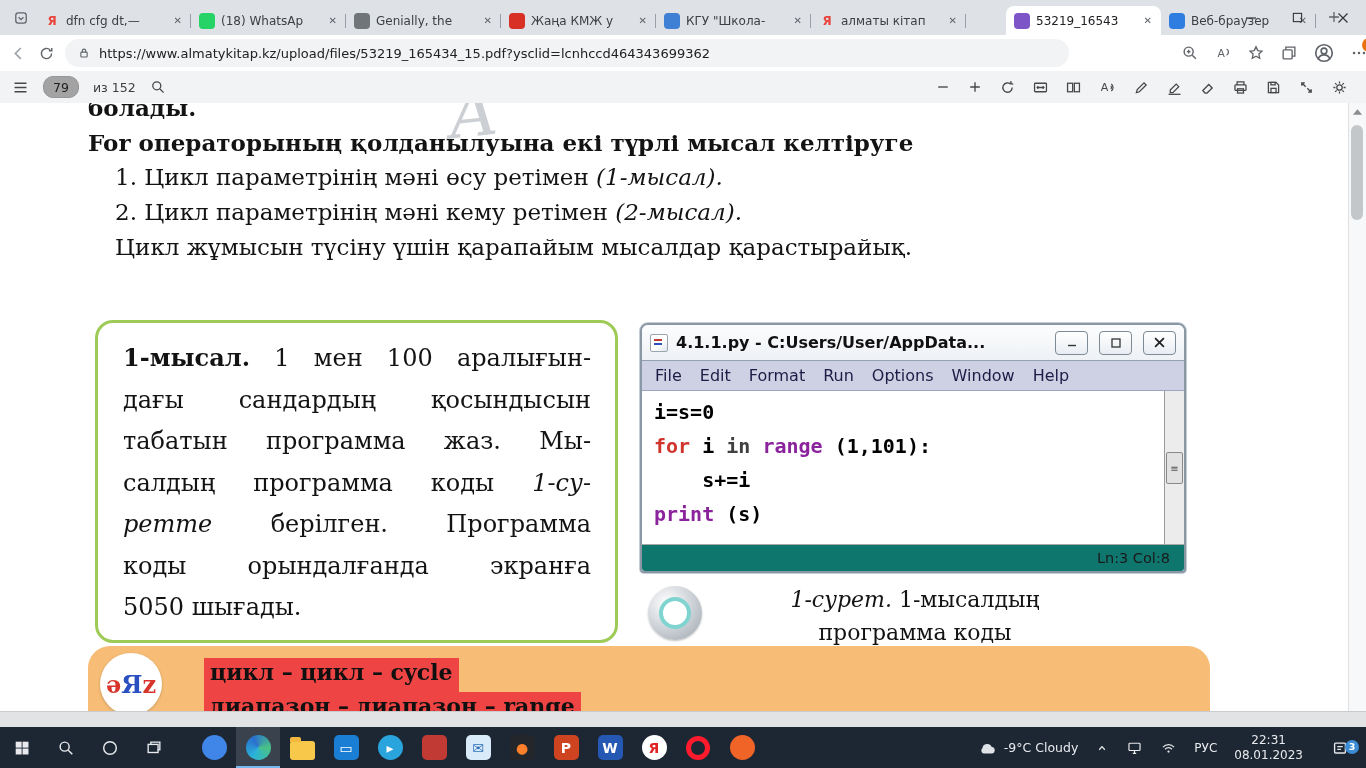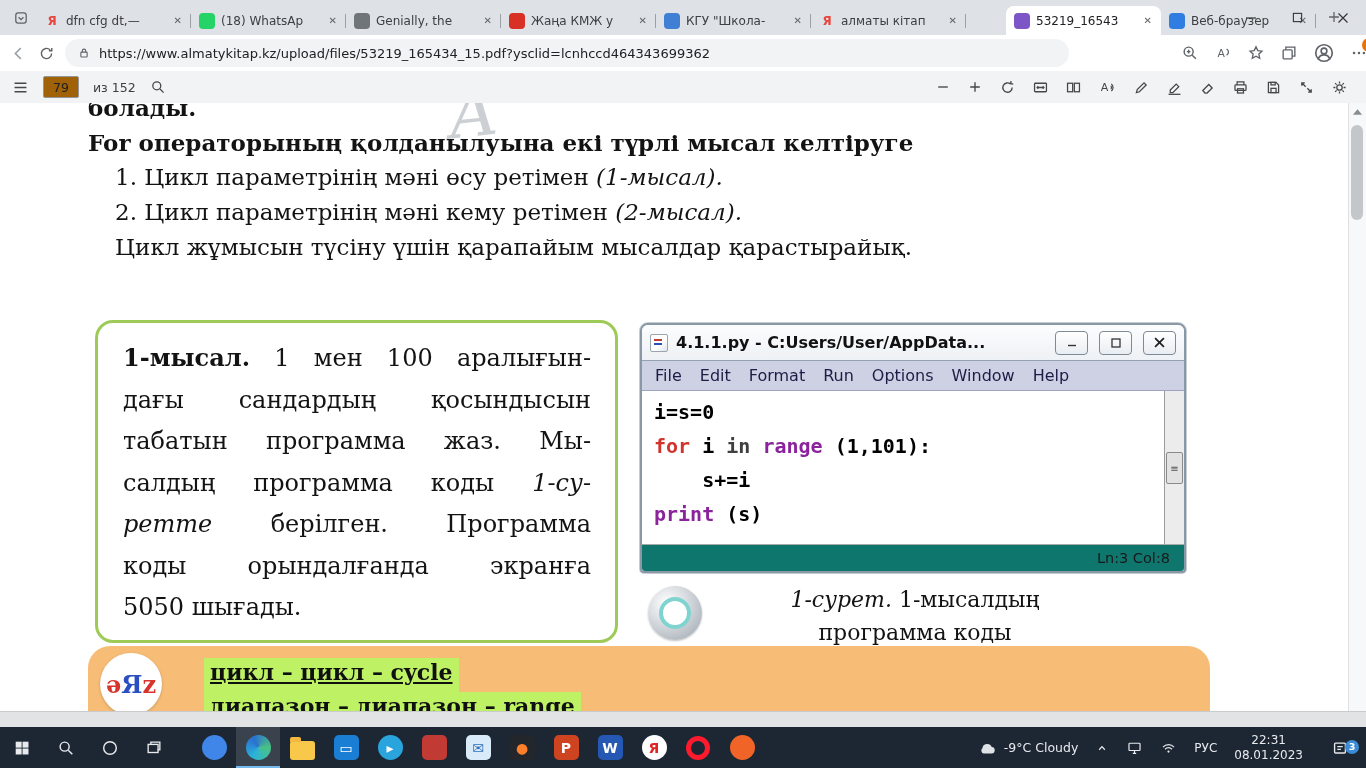--- a/index.html
+++ b/index.html
@@ -33,21 +33,21 @@
             gap:8px;padding:0 12px;max-width:980px;}
   .urltext{font-size:13px;color:#202124;white-space:nowrap;overflow:hidden;}
   .abar-right{display:flex;align-items:center;gap:15px;margin-left:auto;padding-right:8px;}
   .more{position:relative;}
   .badge1{position:absolute;top:-6px;right:-8px;width:14px;height:14px;border-radius:50%;background:#e8710a;
           color:#fff;font-size:9px;display:flex;align-items:center;justify-content:center;font-weight:bold;}
 
   
   .pdftoolbar{position:absolute;left:0;top:71px;width:1366px;height:32px;background:#f2f3f4;
               border-bottom:1px solid #d5d7d9;display:flex;align-items:center;padding:0 12px;gap:14px;}
-  .pageno{width:34px;height:20px;background:#a16207;border:1px solid #949699;border-radius:2px;font-size:12.5px;
+  .pageno{width:34px;height:20px;background:#a3a3a3;border:1px solid #949699;border-radius:10px;font-size:12.5px;
           display:flex;align-items:center;justify-content:center;color:#202124;}
   .ofpages{font-size:12.5px;color:#3c4043;}
   .tool-right{display:flex;align-items:center;gap:16px;margin-left:auto;padding-right:30px;}
 
   
   .pdfcontent{position:absolute;left:0;top:103px;width:1349px;height:608px;background:#fff;overflow:hidden;}
   .watermark{position:absolute;left:448px;top:-28px;font-family:"DejaVu Serif","Liberation Serif",serif;
              font-size:66px;font-style:italic;color:#9aa0a8;opacity:.5;transform:rotate(-6deg);z-index:0;}
   .pagetext{position:absolute;left:88px;top:-13px;width:1198px;z-index:1;
             font-family:"DejaVu Serif","Liberation Serif",serif;font-size:23px;line-height:35px;color:#131313;}
@@ -93,21 +93,21 @@
           font-family:"DejaVu Serif","Liberation Serif",serif;font-size:22px;line-height:33px;color:#131313;}
 
   
   .dictbox{position:absolute;left:88px;top:543px;width:1122px;height:110px;background:#f7bd76;border-radius:22px;z-index:1;}
   .dictlogo{position:absolute;left:12px;top:7px;width:62px;height:62px;border-radius:50%;background:#fff;
             display:flex;align-items:center;justify-content:center;box-shadow:0 1px 3px rgba(0,0,0,.2);
             font-family:"DejaVu Serif","Liberation Serif",serif;font-weight:bold;font-size:24px;}
   .dictlogo span{display:inline-block;}
   .dictterms{position:absolute;left:116px;top:9px;font-family:"DejaVu Serif","Liberation Serif",serif;
              font-weight:bold;font-size:22px;line-height:34px;color:#101010;}
-  .dictterms .hl{background:#bef264;padding:1px 6px 8px 6px;text-decoration:underline;}
+  .dictterms .hl{background:#ef4444;padding:1px 6px 8px 6px;}
 
   
   .vscroll{position:absolute;right:0;top:103px;width:17px;height:608px;background:#f7f8f9;border-left:1px solid #e0e0e0;}
   .vthumb{position:absolute;left:2px;top:22px;width:12px;height:95px;background:#c4c7c9;border-radius:6px;}
   .hstrip{position:absolute;left:0;top:711px;width:1366px;height:16px;background:#e1e3e5;border-top:1px solid #c9cbcd;}
 
   
   .taskbar{position:absolute;left:0;top:727px;width:1366px;height:41px;background:#1d2733;display:flex;
            align-items:stretch;color:#e8eaed;}
   .tb-btn{width:44px;display:flex;align-items:center;justify-content:center;}

